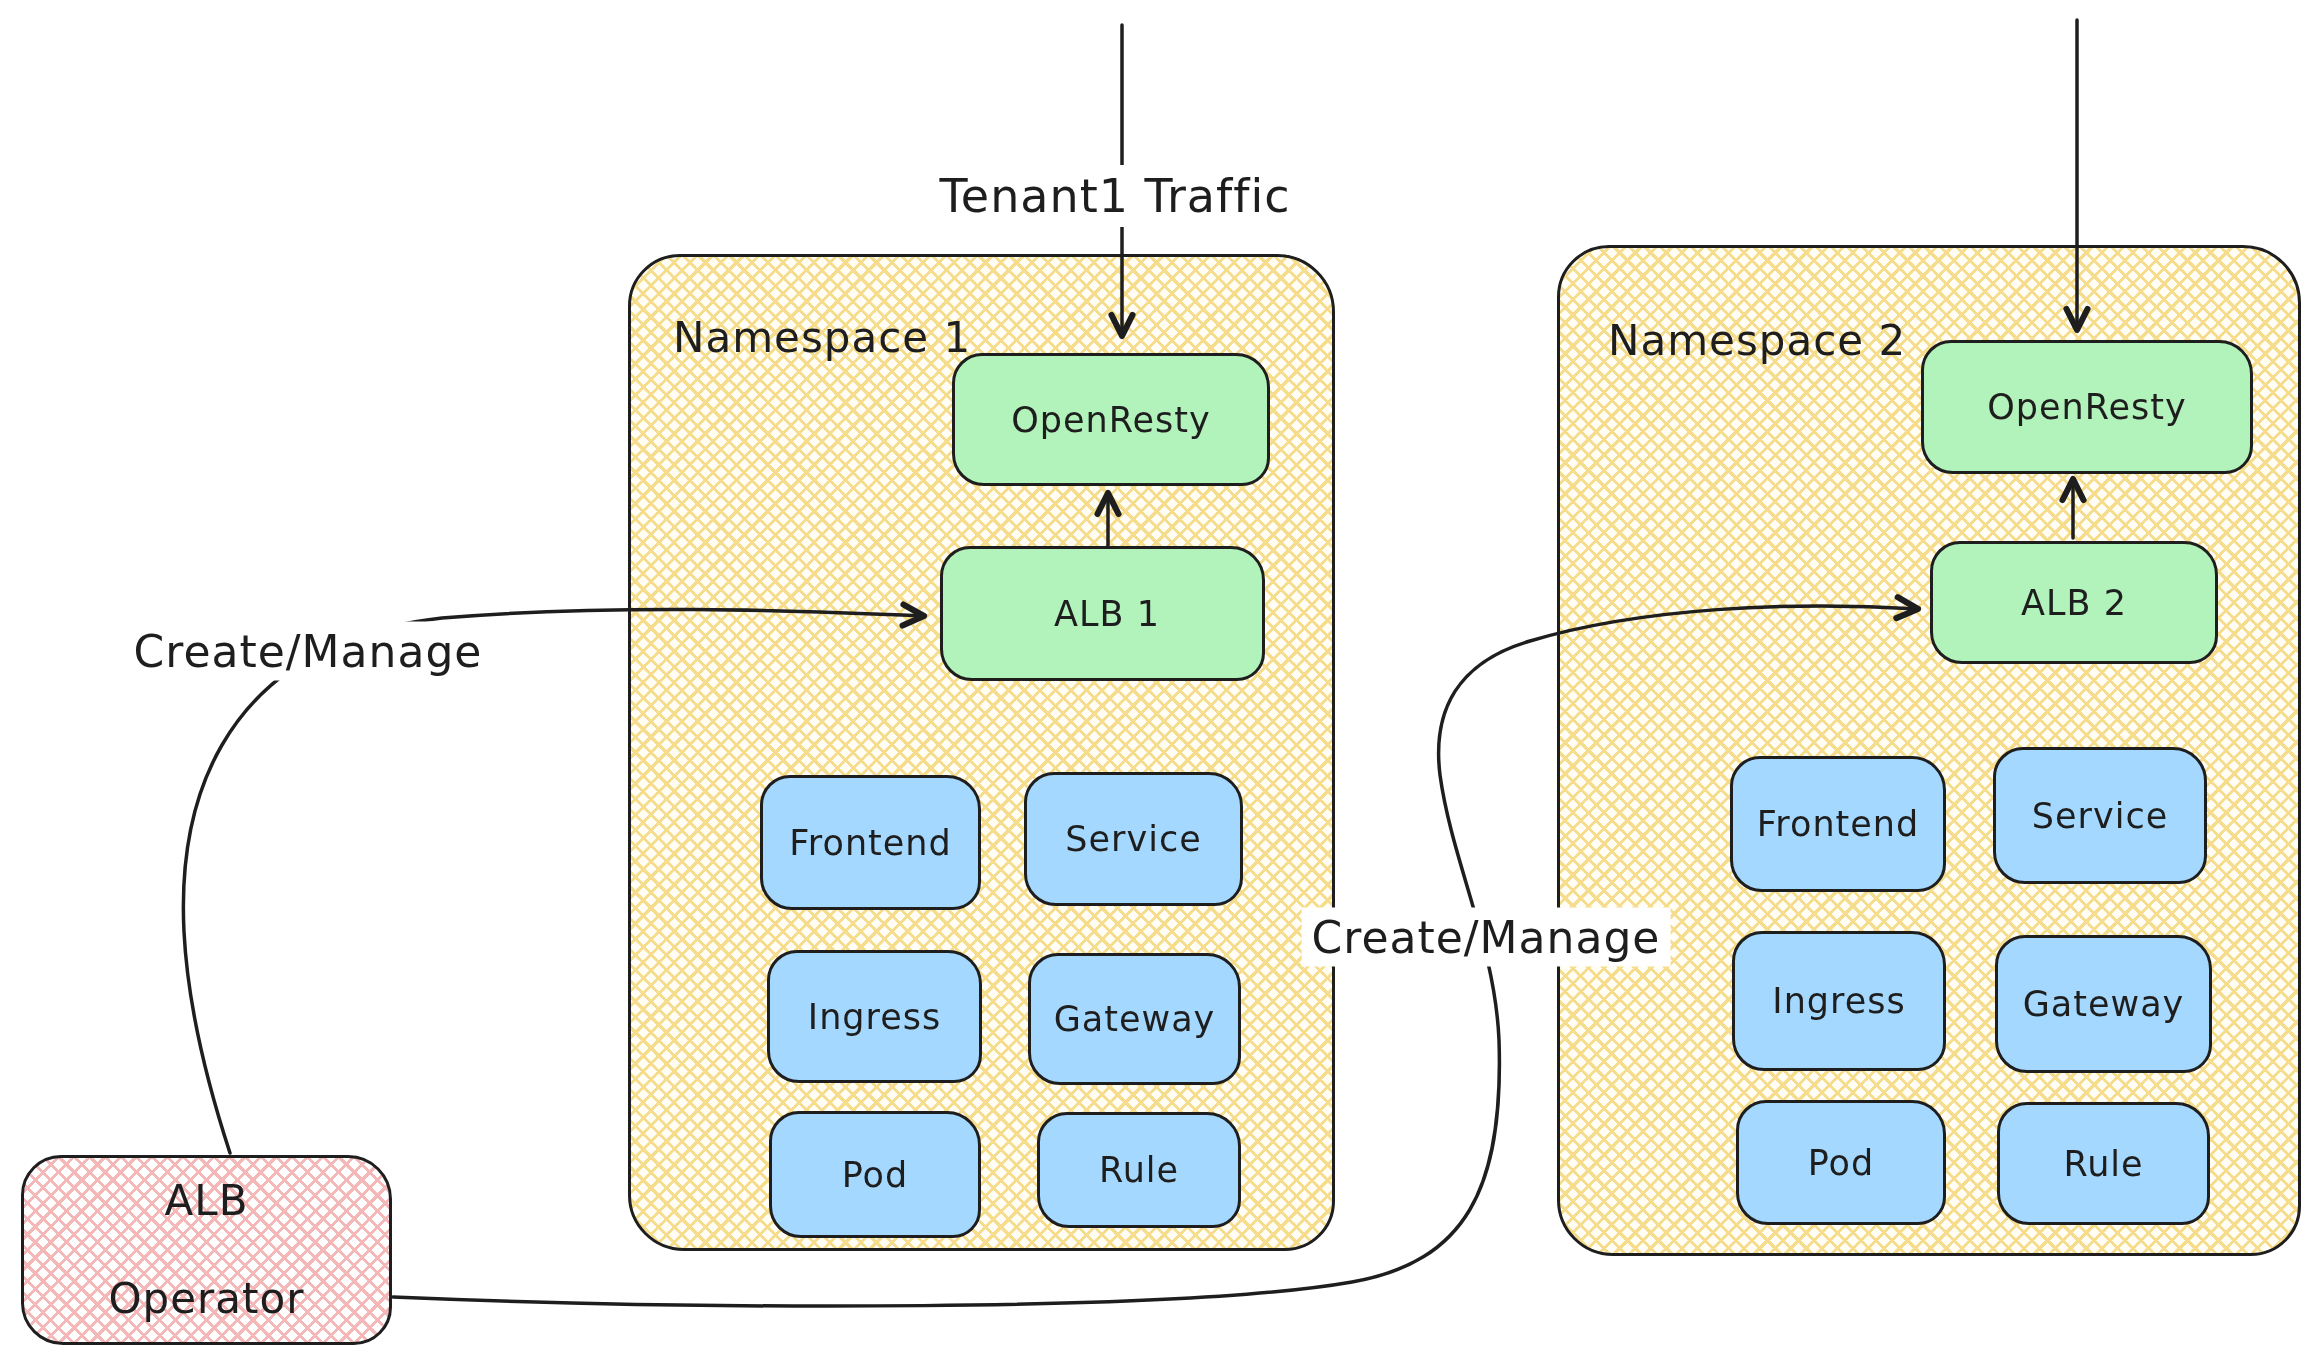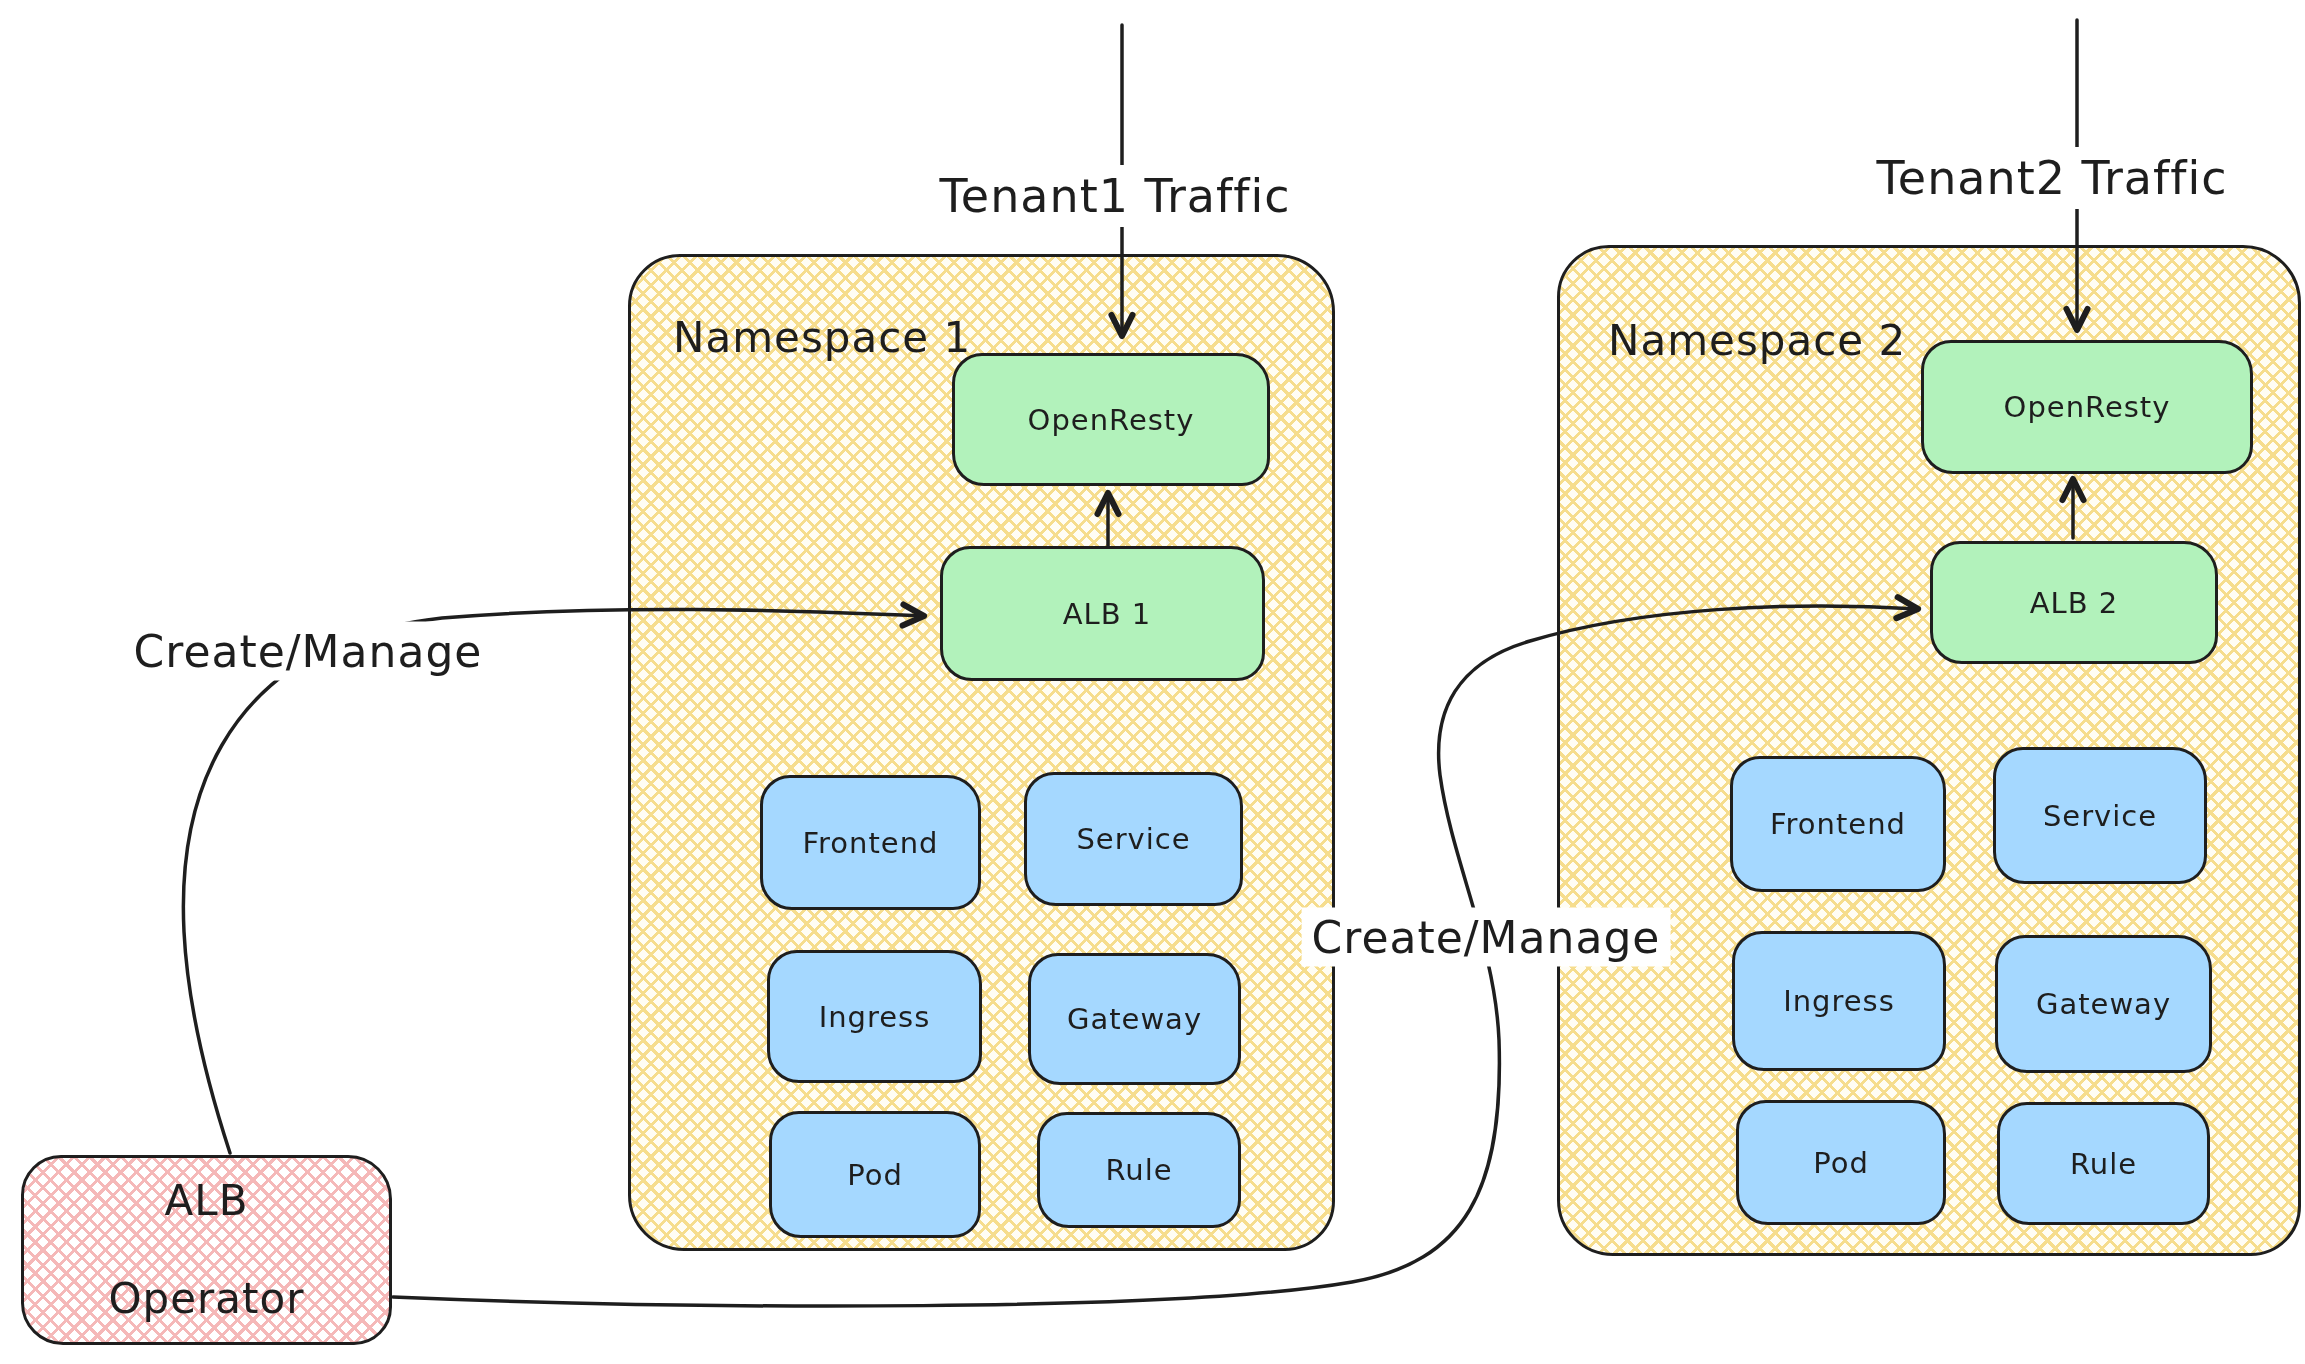--- a/index.html
+++ b/index.html
@@ -31,21 +31,21 @@
     position:absolute;
     font-size:42px;
     letter-spacing:1px;
     white-space:nowrap;
   }
   .node{
     position:absolute;
     display:flex;align-items:center;justify-content:center;
     border:3.5px solid var(--c-stroke);
     border-radius:30px 34px 28px 32px;
-    font-size:29px;
+    font-size:35px;
     letter-spacing:1px;
     text-align:right;
     box-sizing:border-box;
   }
   .green{background:var(--c-green);}
   .blue{background:var(--c-blue);}
   .operator{
     position:absolute;
     display:flex;flex-direction:column;align-items:center;justify-content:center;
     border:3.5px solid var(--c-stroke);
@@ -124,17 +124,16 @@
     </defs>
     <path d="M 1122 25 L 1122 336" marker-end="url(#arrow)"></path>
     <path d="M 2077 20 L 2077 330" marker-end="url(#arrow)"></path>
     <path d="M 1108 546 L 1108 493" marker-end="url(#arrow)"></path>
     <path d="M 2073 538 L 2073 479" marker-end="url(#arrow)"></path>
     <path d="M 230 1153 C 180 1000 160 852 222 745 C 262 676 332 630 442 618 C 610 604 790 610 924 616" marker-end="url(#arrow)"></path>
     <path d="M 393 1297 C 700 1310 1180 1312 1352 1282 C 1465 1262 1504 1190 1499 1040 C 1495 945 1452 862 1440 775 C 1432 710 1458 662 1530 641 C 1640 608 1790 601 1918 609" marker-end="url(#arrow)"></path>
   </svg>
 
   <div class="edge-label" style="left:1115px;top:196px;">Tenant1 Traffic</div>
-  <div class="edge-label" style="left:2052px;top:178px;">Tenant2 Traffic</div>
   <div class="edge-label" style="left:308px;top:651px;font-size:44px;">Create/Manage</div>
   <div class="edge-label" style="left:1486px;top:937px;font-size:44px;">Create/Manage</div>
 
 </div>
 
 </body></html>

